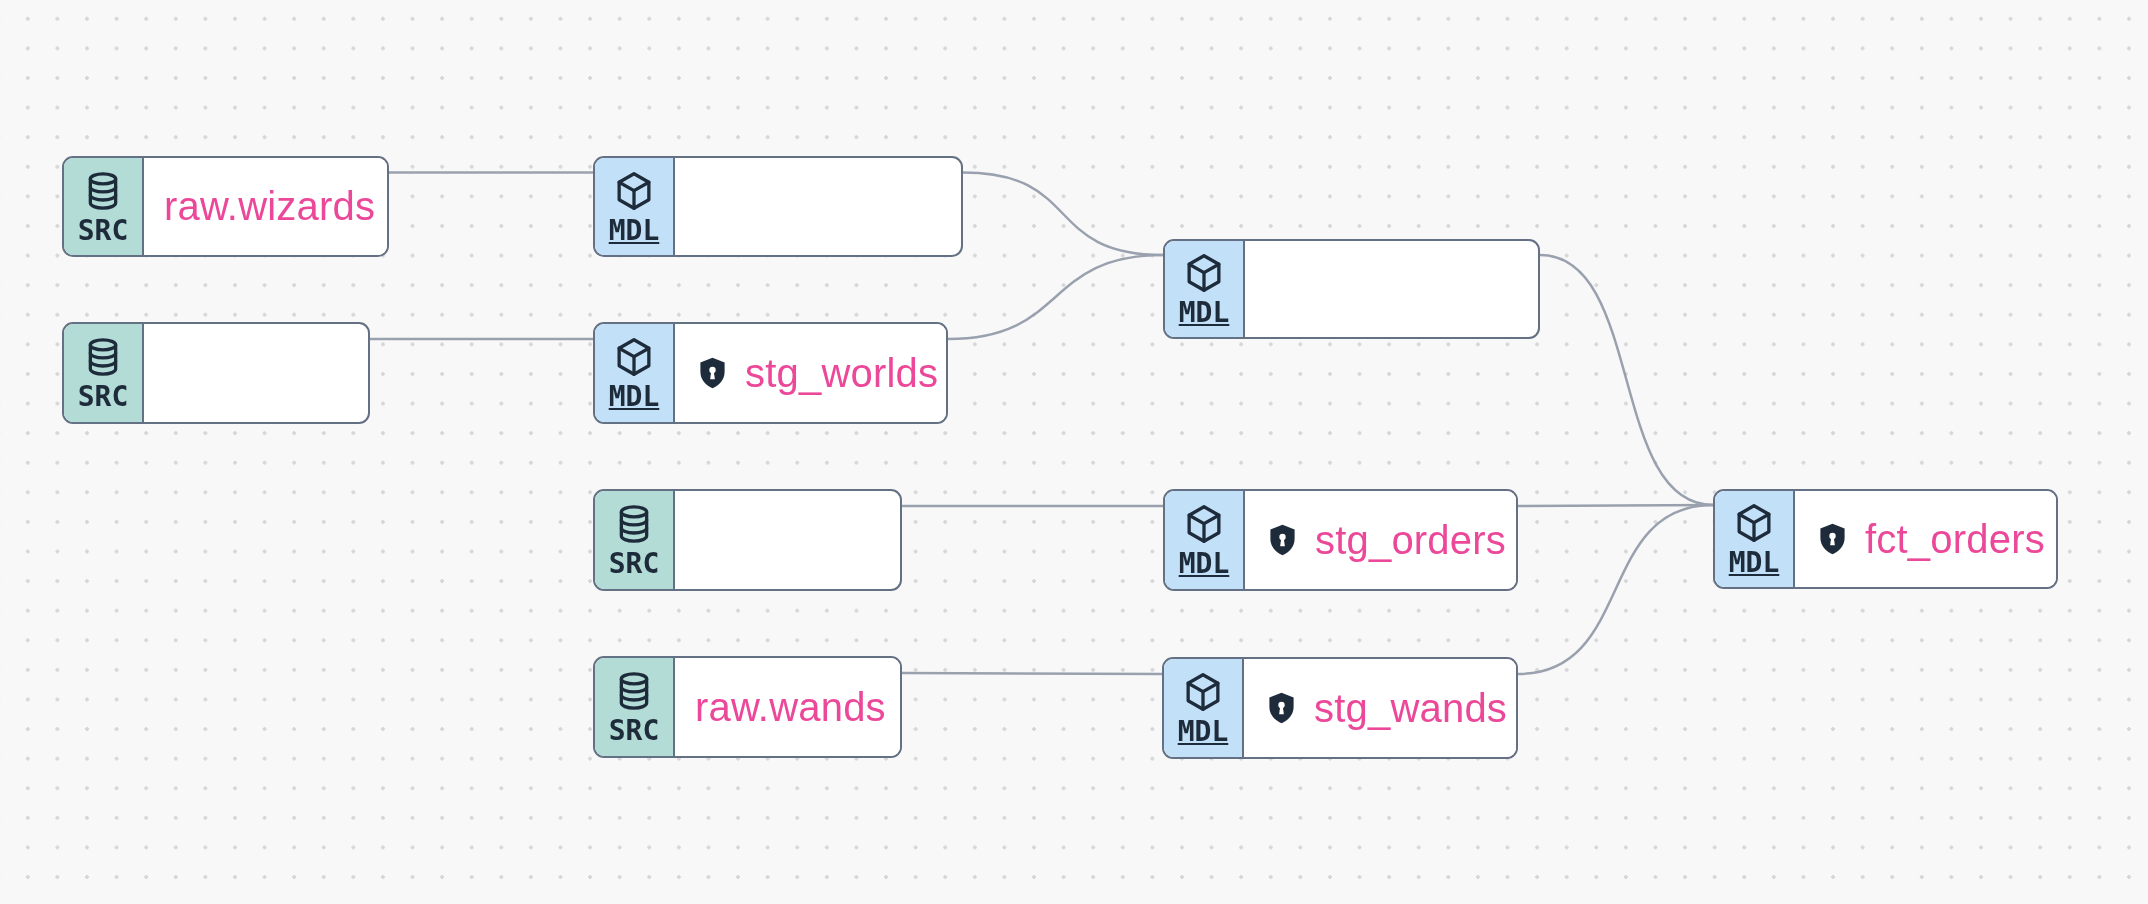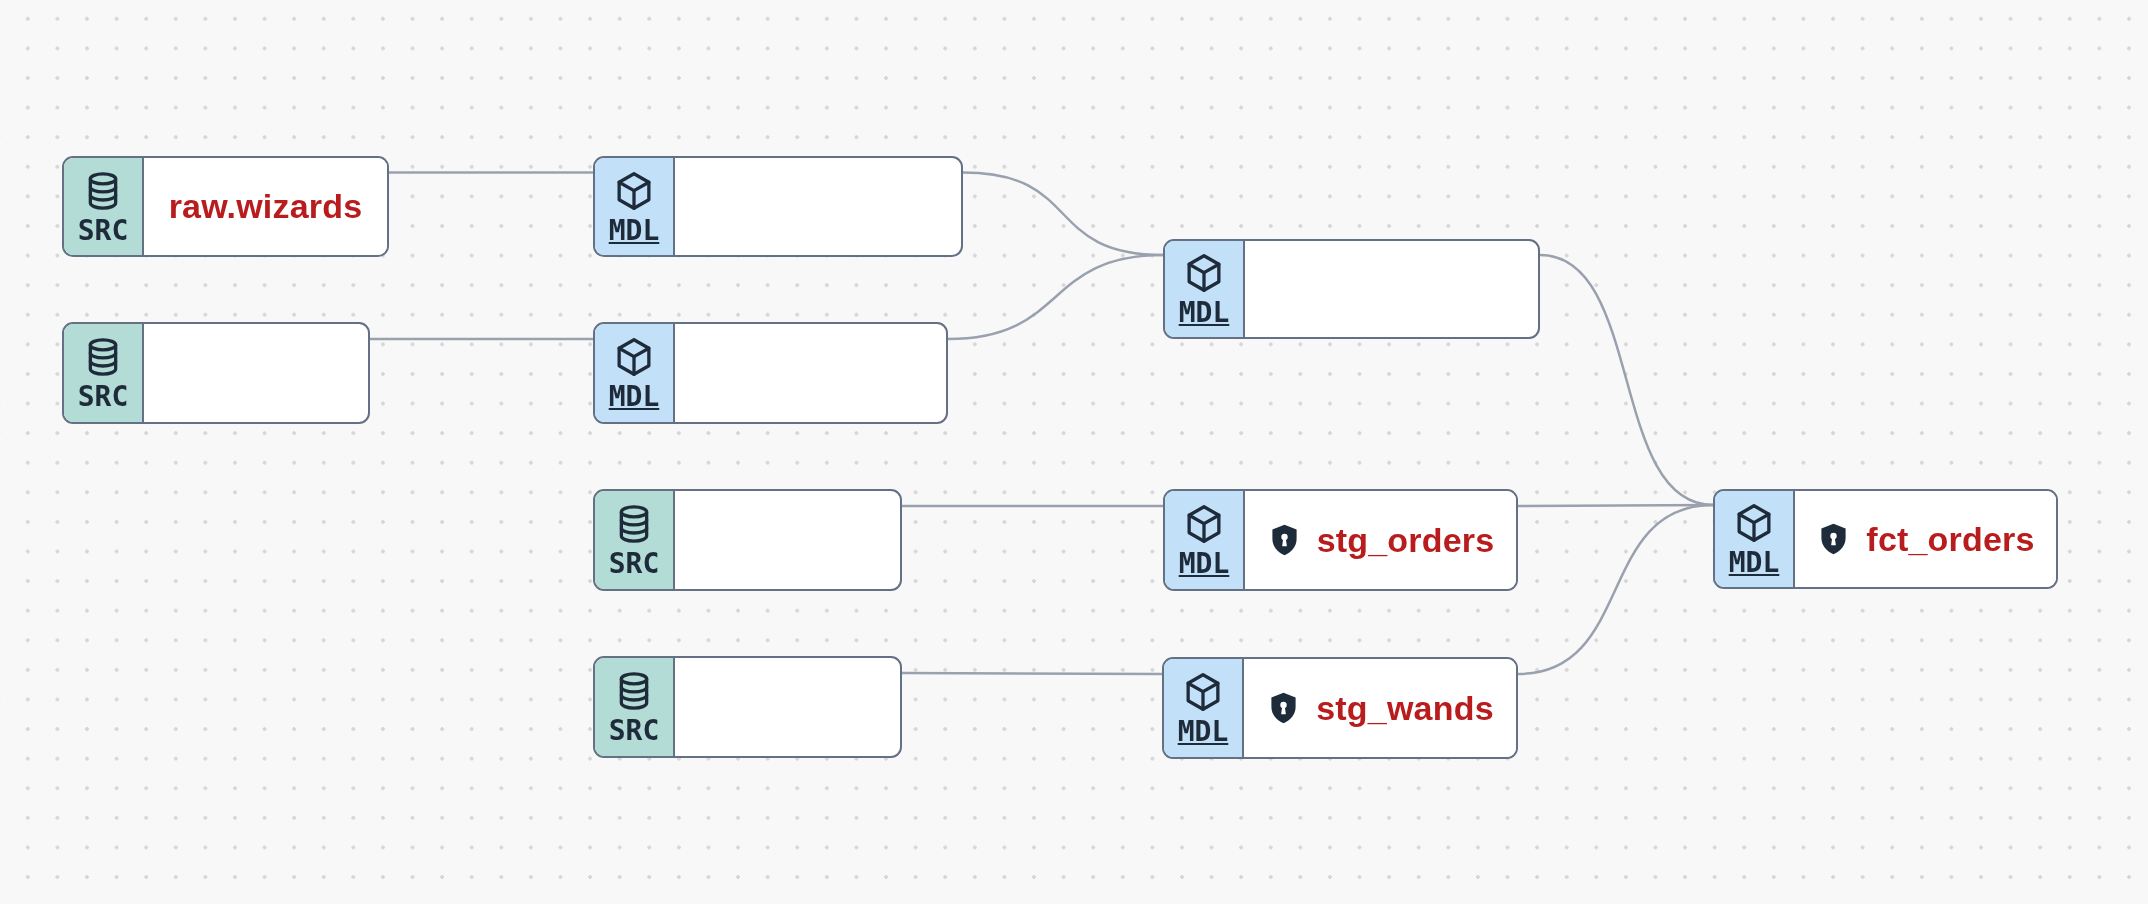--- a/index.html
+++ b/index.html
@@ -82,23 +82,23 @@
   .node-body {
     flex: 1 1 auto;
     display: flex;
     align-items: center;
     justify-content: center;
     gap: 15px;
     padding: 0 20px;
     background: #ffffff;
   }
   .node-label {
-    font-size: 34px;
-    font-weight: 700;
-    color: #b91c1c;
+    font-size: 40px;
+    font-weight: 400;
+    color: #ec4899;
     white-space: nowrap;
     letter-spacing: 0.2px;
   }
   .shield {
     width: 35px;
     height: 38px;
     flex: 0 0 auto;
     color: var(--ink, #1e2b3b);
   }
   .shield svg {
@@ -168,20 +168,30 @@
         <div class="badge mdl">
           <span>
             <svg viewBox="0 0 24 24" fill="none" stroke="currentColor" stroke-width="1.8" stroke-linecap="round" stroke-linejoin="round">
               <path d="M12 2.6l8.1 4.6v9.6L12 21.4l-8.1-4.6V7.2z"></path>
               <path d="M3.9 7.2L12 11.8l8.1-4.6"></path>
               <path d="M12 11.8v9.6"></path>
             </svg>
           </span>
           <span class="badge-label">MDL</span>
         </div>
+        <div class="node-body">
+          <span class="shield">
+            <svg viewBox="0 0 24 24" fill="currentColor">
+              <path d="M12 1.6L3.7 4.8v6.4c0 5.3 3.5 9.3 8.3 11.2 4.8-1.9 8.3-5.9 8.3-11.2V4.8z"></path>
+              <circle cx="12" cy="9.9" r="2.2" fill="#ffffff"></circle>
+              <path d="M11 11.6h2l.6 4.6h-3.2z" fill="#ffffff"></path>
+            </svg>
+          </span>
+          <span class="node-label">stg_worlds</span>
+        </div>
       </div>
       <div class="node" style="left: 1163px; top: 205px; width: 377px; height: 100px;">
         <div class="badge mdl">
           <span>
             <svg viewBox="0 0 24 24" fill="none" stroke="currentColor" stroke-width="1.8" stroke-linecap="round" stroke-linejoin="round">
               <path d="M12 2.6l8.1 4.6v9.6L12 21.4l-8.1-4.6V7.2z"></path>
               <path d="M3.9 7.2L12 11.8l8.1-4.6"></path>
               <path d="M12 11.8v9.6"></path>
             </svg>
           </span>
@@ -249,20 +259,23 @@
         <div class="badge src">
           <span>
             <svg viewBox="0 0 24 24" fill="none" stroke="currentColor" stroke-width="1.8" stroke-linecap="round" stroke-linejoin="round">
               <ellipse cx="12" cy="5.4" rx="6.9" ry="2.7"></ellipse>
               <path d="M5.1 5.4v13.2c0 1.49 3.09 2.7 6.9 2.7s6.9-1.21 6.9-2.7V5.4"></path>
               <path d="M5.1 9.8c0 1.49 3.09 2.7 6.9 2.7s6.9-1.21 6.9-2.7"></path>
               <path d="M5.1 14.2c0 1.49 3.09 2.7 6.9 2.7s6.9-1.21 6.9-2.7"></path>
             </svg>
           </span>
           <span class="badge-label">SRC</span>
+        </div>
+        <div class="node-body">
+          <span class="node-label">raw.wands</span>
         </div>
       </div>
       <div class="node" style="left: 1162px; top: 623px; width: 356px; height: 102px;">
         <div class="badge mdl">
           <span>
             <svg viewBox="0 0 24 24" fill="none" stroke="currentColor" stroke-width="1.8" stroke-linecap="round" stroke-linejoin="round">
               <path d="M12 2.6l8.1 4.6v9.6L12 21.4l-8.1-4.6V7.2z"></path>
               <path d="M3.9 7.2L12 11.8l8.1-4.6"></path>
               <path d="M12 11.8v9.6"></path>
             </svg>

